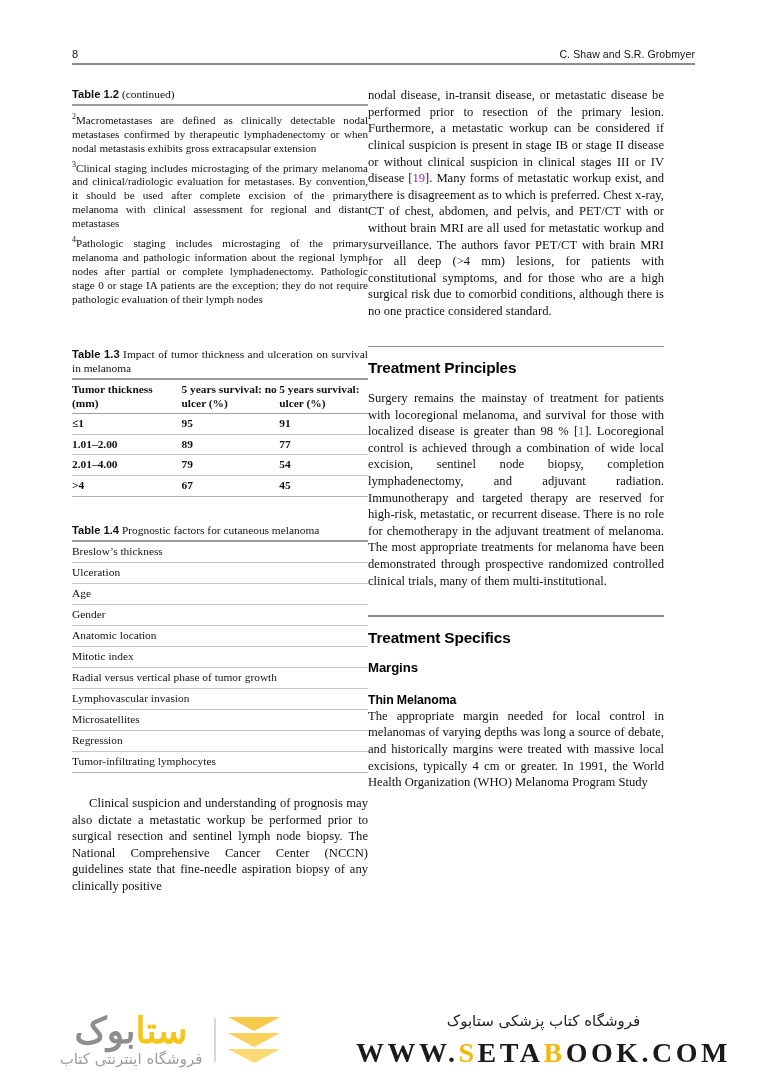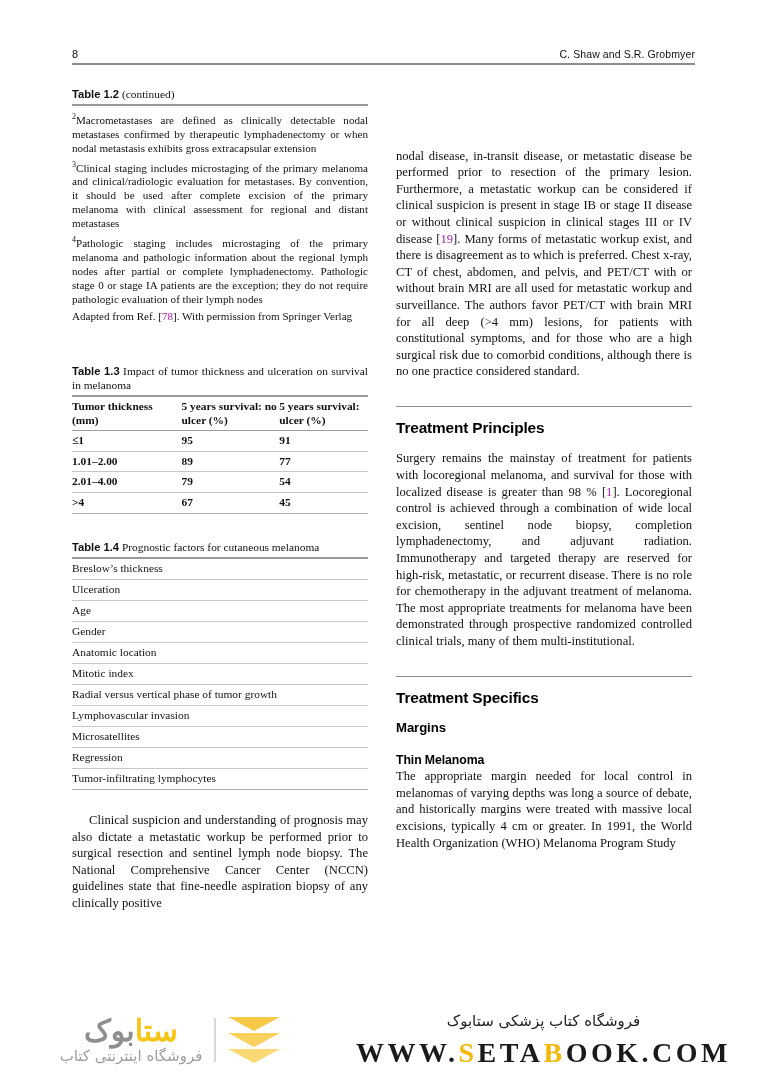--- a/index.html
+++ b/index.html
@@ -42,22 +42,21 @@
   .runhead .authors { font-size: 10.5px; letter-spacing: 0.1px; }
   .runhead-rule {
     height: 2.2px;
     background: #8d8d8d;
     margin-bottom: 22px;
   }
 
   
   .cols {
     display: flex;
-    gap: 28px;
-    align-items: center;
+    align-items: flex-start;
   }
   .col { width: 296px; }
 
   
   p.body {
     margin: 0;
     font-size: 12.6px;
     line-height: 16.6px;
     text-align: justify;
     text-justify: inter-word;
@@ -192,21 +191,21 @@
     gap: 12px;
   }
   .brandmark {
     display: flex;
     flex-direction: column;
     align-items: center;
     line-height: 1;
   }
   .brand-word {
     font-family: Liberation Sans, sans-serif;
-    font-size: 30px;
+    font-size: 36px;
     font-weight: bold;
     color: #8e8e8e;
     direction: rtl;
     letter-spacing: -1px;
     white-space: nowrap;
   }
   .brand-word .gold { color: #f5c518; }
   .brand-sub {
     font-family: "DejaVu Sans", sans-serif;
     font-size: 15px;
@@ -278,21 +277,20 @@
       <div class="tbl">
         <div class="tbl-cap">
           <span class="lbl">Table 1.2</span>
           <span class="cont">(continued)</span>
         </div>
         <div class="rule-top"></div>
         <div class="notes">
           <p class="just"><sup>2</sup><span>Macrometastases are defined as clinically detectable nodal metastases confirmed by therapeutic lymphadenectomy or when nodal metastasis exhibits gross extracapsular extension</span></p>
           <p class="just"><sup>3</sup><span>Clinical staging includes microstaging of the primary melanoma and clinical/radiologic evaluation for metastases. By convention, it should be used after complete excision of the primary melanoma with clinical assessment for regional and distant metastases</span></p>
           <p class="just"><sup>4</sup><span>Pathologic staging includes microstaging of the primary melanoma and pathologic information about the regional lymph nodes after partial or complete lymphadenectomy. Pathologic stage 0 or stage IA patients are the exception; they do not require pathologic evaluation of their lymph nodes</span></p>
-          <p class="just"><span>Adapted from Ref. [</span><span class="ref">78</span><span>]. With permission from Springer Verlag</span></p>
         </div>
       </div>
 
       <div class="sp-38"></div>
 
       <div class="tbl">
         <div class="tbl-cap">
           <span class="lbl">Table 1.3</span>
           <span>Impact of tumor thickness and ulceration on survival in melanoma</span>
         </div>

